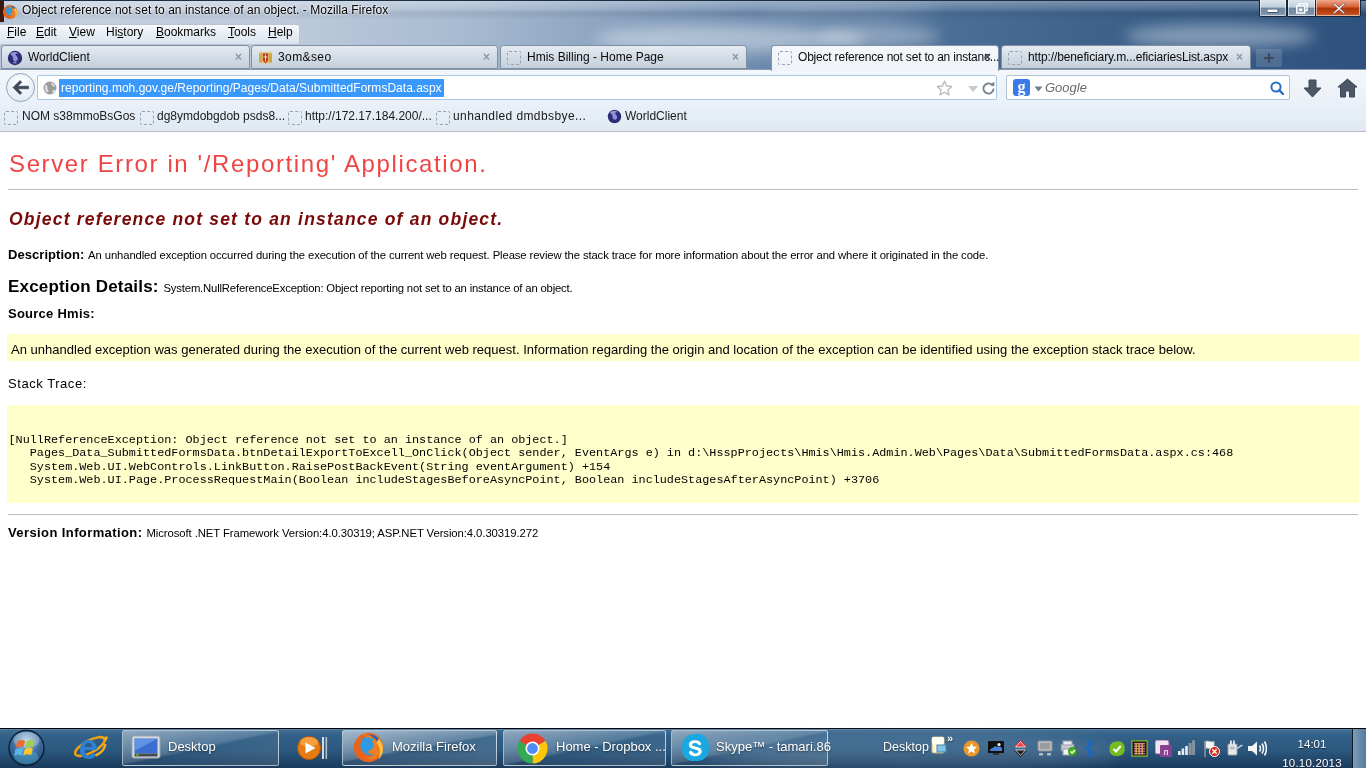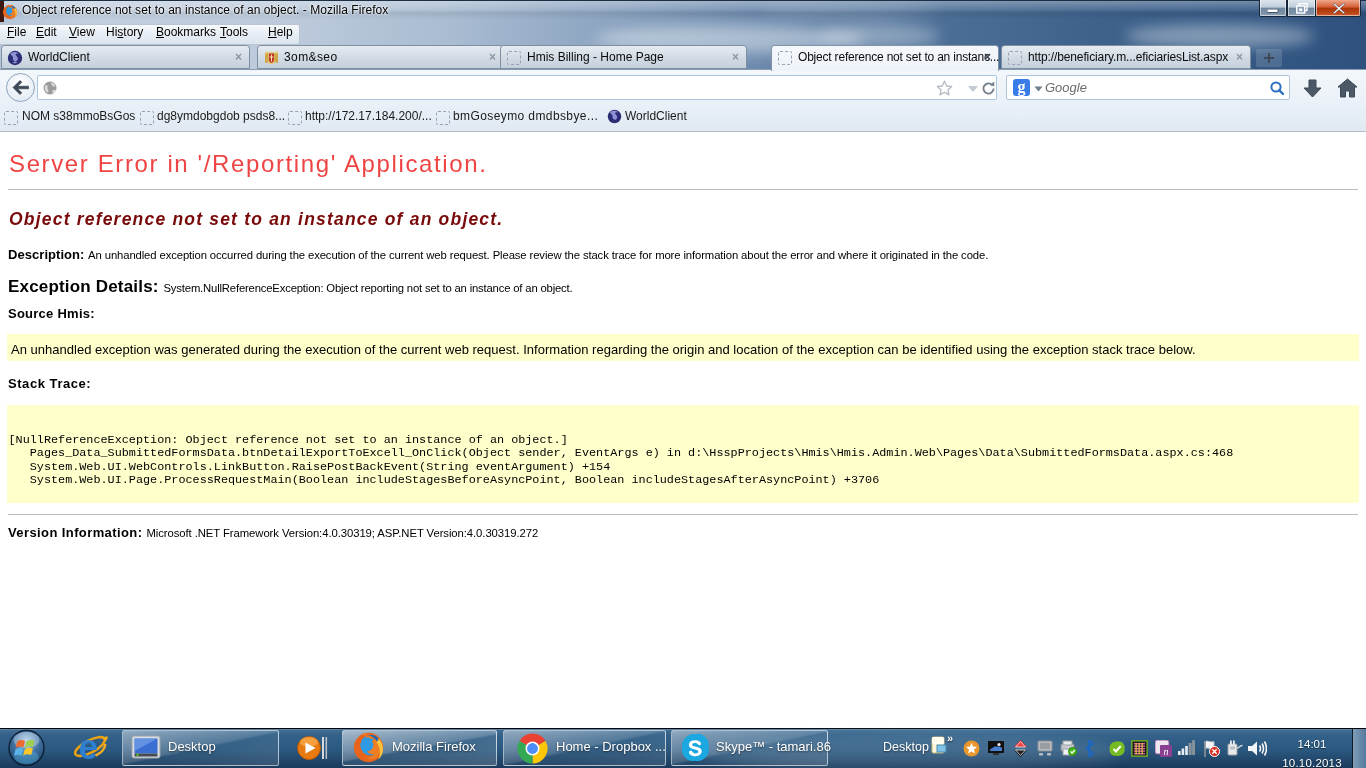--- a/index.html
+++ b/index.html
@@ -124,34 +124,34 @@
  <svg class="abs" style="left:17px;top:3px" width="12" height="11" viewBox="0 0 12 11">
   <path d="M1 0 6 4.2 11 0 12 1 7.2 5.5 12 10 11 11 6 6.8 1 11 0 10 4.8 5.5 0 1z" fill="#fff" stroke="#30435c" stroke-width=".5"></path>
     </svg>
   </div>
 <div id="menustrip"></div>
 <div class="menu" style="left:7px"><u>F</u>ile</div>
 <div class="menu" style="left:36px"><u>E</u>dit</div>
 <div class="menu" style="left:69px"><u>V</u>iew</div>
 <div class="menu" style="left:106px">Hi<u>s</u>tory</div>
 <div class="menu" style="left:156px"><u>B</u>ookmarks</div>
-<div class="menu" style="left:220px"><u>T</u>ools</div>
+<div class="menu" style="left:228px"><u>T</u>ools</div>
 <div class="menu" style="left:268px"><u>H</u>elp</div>
 
 <div id="tabline"></div>
 <div class="tab" style="left:1px;width:249px">
  <svg class="abs" style="left:5px;top:4px" width="16" height="16" viewBox="0 0 16 16">
   <circle cx="8" cy="8" r="7.2" fill="#2c2d74"></circle>
   <path d="M3 4c2-2.6 7-2.8 9 0-1.5-1-3-.4-3.5.8C10 6.5 11.5 8 10.5 10c-.8 1.7-3 1.8-4 .5C5.5 9.2 6.5 8 5.5 6.5 4.8 5.4 3.8 4.2 3 4z" fill="#8f93d6"></path>
   <path d="M5 12.6c1.8 1.2 4.4 1 5.8-.3-1.2.2-2.3-.2-2.8-1-.6.8-2 1.3-3 1.3z" fill="#a7aade" opacity=".8"></path>
  </svg>
  <div class="ttext">WorldClient</div>
  <div class="tx">×</div>
 </div>
-<div class="tab" style="left:257px;width:247px">
+<div class="tab" style="left:251px;width:247px">
  <svg class="abs" style="left:5px;top:4px" width="17" height="16" viewBox="0 0 17 16">
   <path d="M2 3c1.5-1 3-1 4 .5L6.5 12 2 13z" fill="#cfa646"></path>
   <path d="M15 3c-1.5-1-3-1-4 .5L10.5 12 15 13z" fill="#cfa646"></path>
   <rect x="5.5" y="2" width="6" height="12" rx="1" fill="#e3c87a"></rect>
   <path d="M6 3.5h5v6c0 2-1.2 3-2.5 3.5C7.2 12.5 6 11.5 6 9.5z" fill="#c03028"></path>
   <path d="M8.5 4.5v7M6.5 7h4" stroke="#f3e3b0" stroke-width="1"></path>
   <circle cx="3.5" cy="2.5" r="1.2" fill="#e8cf8a"></circle>
       <circle cx="13.5" cy="2.5" r="1.2" fill="#e8cf8a"></circle>
  </svg>
  <div class="ttext" style="letter-spacing:.4px">3om&amp;seo</div>
@@ -182,20 +182,21 @@
 <div id="backbtn">
  <svg class="abs" style="left:5px;top:6px" width="17" height="15" viewBox="0 0 17 15">
   <path d="M8 0.5 9.8 2.3 5.6 6.2H16.5V8.8H5.6L9.8 12.7 8 14.5 1 7.5z" fill="#3e4a59" stroke="#2e3946" stroke-width=".6"></path>
  </svg>
 </div>
 <div id="urlbar">
  <svg class="abs" style="left:5px;top:5px" width="14" height="14" viewBox="0 0 14 14">
   <circle cx="7" cy="7" r="6.5" fill="#9b9b9b"></circle>
   <path d="M2 4.5C3.5 3 5 5 4.5 6.5 4 8 5.5 8.5 5.5 10c0 1-1 1.7-2 1C2 9.8 1.4 7.4 2 4.5zM8 1.6c1.8.3 3.6 1.6 4.3 3.4-.8 1.2-2.3.8-2.8-.2C9 3.7 7.6 3.4 8 1.6zM10.5 9c1.2-.6 2.4 0 2.3 1-.5 1.2-1.6 2.3-3 2.8.2-1.2-.7-1.8-.5-2.6.2-.7.7-.9 1.2-1.2z" fill="#e6e6e6" opacity=".85"></path>
  </svg>
+ <div id="urlsel">reporting.moh.gov.ge/Reporting/Pages/Data/SubmittedFormsData.aspx</div>
  <svg class="abs" style="left:898px;top:4px" width="17" height="17" viewBox="0 0 17 17">
   <path d="M8.5 1.2 10.7 6l5 .5-3.8 3.4 1.1 5-4.5-2.7-4.5 2.7 1.1-5L1.3 6.5l5-.5z" fill="none" stroke="#b3b9c1" stroke-width="1.3" stroke-linejoin="round"></path>
  </svg>
  <svg class="abs" style="left:929px;top:9px" width="12" height="8" viewBox="0 0 12 8">
   <path d="M1 1h10L6 7z" fill="#c3cad2"></path>
  </svg>
  <svg class="abs" style="left:942px;top:4px" width="17" height="17" viewBox="0 0 17 17">
   <path d="M13.6 8.5a5.1 5.1 0 1 1-1.5-3.6" fill="none" stroke="#76828e" stroke-width="1.9"></path>
   <path d="M14.4 1.6 14.2 6.4 9.6 5z" fill="#76828e"></path>
  </svg>
@@ -219,37 +220,37 @@
  <path d="M13 12h3v7h-3z" fill="#4c5866"></path>
 </svg>
 
 <div class="bmicon" style="left:4px"></div>
 <div class="bm" style="left:22px">NOM s38mmoBsGos</div>
 <div class="bmicon" style="left:140px"></div>
 <div class="bm" style="left:157px">dg8ymdobgdob psds8...</div>
 <div class="bmicon" style="left:288px"></div>
 <div class="bm" style="left:305px">http://172.17.184.200/...</div>
 <div class="bmicon" style="left:436px"></div>
-<div class="bm" style="left:453px;letter-spacing:.4px">bmGoseymo dmdbsbye...</div>
+<div class="bm" style="left:453px;letter-spacing:.4px">unhandled dmdbsbye...</div>
 <svg class="abs" style="left:607px;top:109px" width="15" height="15" viewBox="0 0 16 16">
   <circle cx="8" cy="8" r="7.2" fill="#2c2d74"></circle>
   <path d="M3 4c2-2.6 7-2.8 9 0-1.5-1-3-.4-3.5.8C10 6.5 11.5 8 10.5 10c-.8 1.7-3 1.8-4 .5C5.5 9.2 6.5 8 5.5 6.5 4.8 5.4 3.8 4.2 3 4z" fill="#8f93d6"></path>
 </svg>
 <div class="bm" style="left:625px">WorldClient</div>
 
 <div id="content"></div>
 <div class="abs" style="left:9px;top:150px;font-size:24px;letter-spacing:1.62px;color:#ef4444;white-space:pre">Server Error in '/Reporting' Application.</div>
 <div class="abs" style="left:8px;top:189px;width:1350px;height:1px;background:#bcbcbc"></div>
 <div class="abs" style="left:9px;top:208.5px;font-size:17.5px;font-weight:bold;font-style:italic;letter-spacing:1.2px;color:#7a0a0a;white-space:pre">Object reference not set to an instance of an object.</div>
 <div class="abs" style="left:8px;top:246.5px;font-size:11.3px;white-space:pre"><b style="font-size:13px;letter-spacing:.05px">Description: </b><span style="letter-spacing:-.115px">An unhandled exception occurred during the execution of the current web request. Please review the stack trace for more information about the error and where it originated in the code.</span></div>
 <div class="abs" style="left:8px;top:276.5px;font-size:11.3px;white-space:pre"><b style="font-size:17px;letter-spacing:.18px">Exception Details: </b><span style="letter-spacing:-.177px">System.NullReferenceException: Object reporting not set to an instance of an object.</span></div>
 <div class="abs" style="left:8px;top:305.5px;font-size:13px;font-weight:bold;letter-spacing:.25px">Source Hmis:</div>
 <div class="yellow" style="left:7px;top:334px;width:1352px;height:27px"></div>
 <div class="abs" style="left:11px;top:342px;font-size:13px;letter-spacing:.015px;white-space:pre">An unhandled exception was generated during the execution of the current web request. Information regarding the origin and location of the exception can be identified using the exception stack trace below.</div>
-<div class="abs" style="left:8px;top:376px;font-size:13px;font-weight:bold;letter-spacing:.55px">Stack Trace:</div>
+<div class="abs" style="left:8px;top:376px;font-size:13px;font-weight:normal;letter-spacing:.55px">Stack Trace:</div>
 <div class="yellow" style="left:7px;top:405px;width:1352px;height:98px"></div>
 <pre class="abs" style="left:8.5px;top:434px;margin:0;font-family:'Liberation Mono',monospace;font-size:11.8px;line-height:13.4px;color:#000">[NullReferenceException: Object reference not set to an instance of an object.]
    Pages_Data_SubmittedFormsData.btnDetailExportToExcell_OnClick(Object sender, EventArgs e) in d:\HsspProjects\Hmis\Hmis.Admin.Web\Pages\Data\SubmittedFormsData.aspx.cs:468
    System.Web.UI.WebControls.LinkButton.RaisePostBackEvent(String eventArgument) +154
    System.Web.UI.Page.ProcessRequestMain(Boolean includeStagesBeforeAsyncPoint, Boolean includeStagesAfterAsyncPoint) +3706</pre>
 <div class="abs" style="left:8px;top:514px;width:1350px;height:1px;background:#bcbcbc"></div>
 <div class="abs" style="left:8px;top:524.5px;font-size:11.3px;white-space:pre"><b style="font-size:13px;letter-spacing:.4px">Version Information: </b><span style="letter-spacing:-.07px">Microsoft .NET Framework Version:4.0.30319; ASP.NET Version:4.0.30319.272</span></div>
 
 <div id="taskbar">
  <div id="tbtop"></div>

